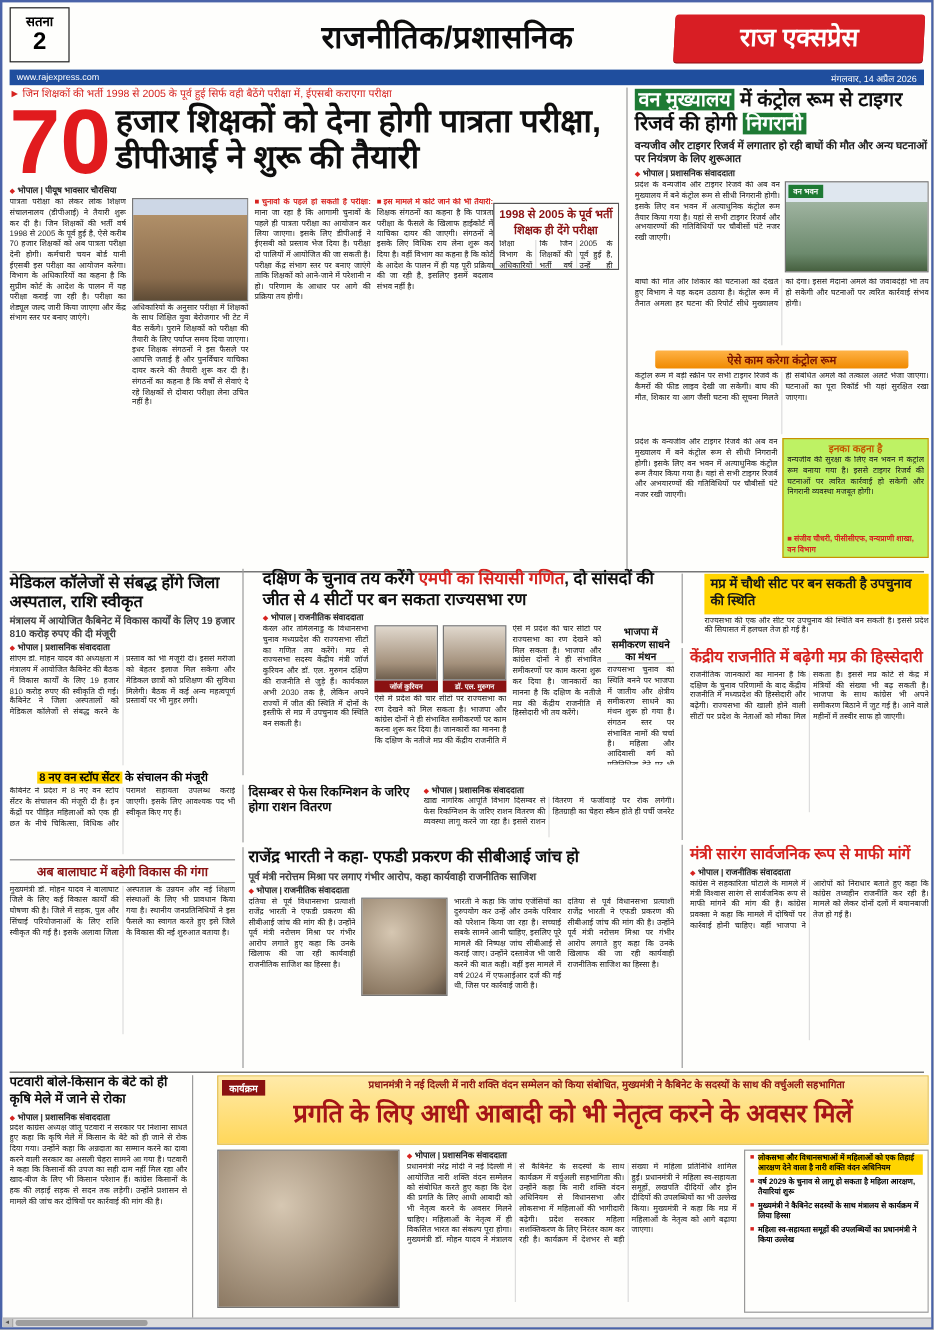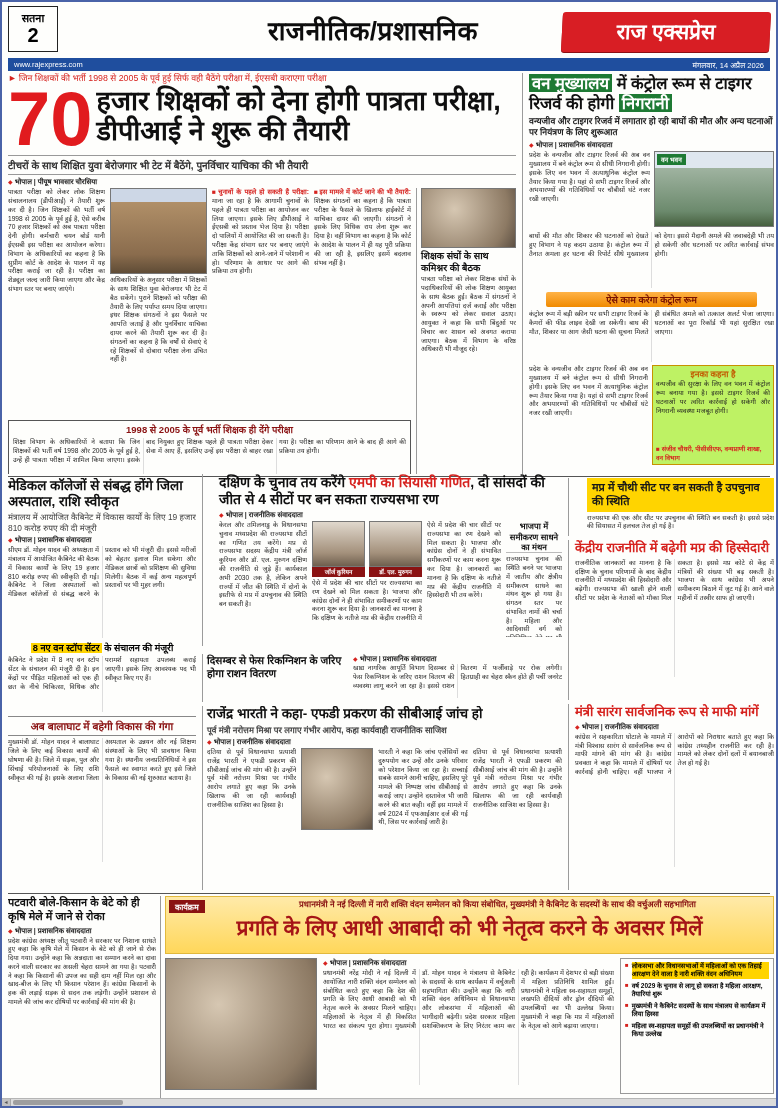--- a/index.html
+++ b/index.html
@@ -33,21 +33,21 @@
 
   
   .lead{position:absolute;left:6px;top:71px;width:508px;height:401px;overflow:hidden}
   .kicker{font-size:8.8px;font-weight:normal;color:#d6231f;line-height:1.2}
   .kicker .ar{margin-right:2px}
   .lead-head{display:flex;align-items:flex-start;gap:4px;margin-top:2px}
   .lead-num{font-size:76px;font-weight:bold;color:#e11b1e;line-height:.88}
   .lead-ht{font-size:27px;font-weight:bold;line-height:1.12;color:#0f0f0f}
   .lead-sub{font-size:10px;font-weight:bold;color:#333;border-top:1px solid #999;border-bottom:1px solid #999;padding:2px 0;margin-top:3px}
   .lead-main{display:flex;gap:5px;margin-top:2px;height:292px}
-  .lead-left{flex:1;display:flex;flex-direction:column}
+  .lead-left{flex:1;display:flex;flex-direction:row}
   .lead-cols{display:flex;gap:5px;height:228px}
   .lead-col{width:97px;overflow:hidden}
   .lead-photo{width:100%;height:86px;border:1px solid #777;margin-bottom:2px}
   .lead-box{border:1.5px solid #555;margin-top:4px;padding:2px 4px;height:56px;overflow:hidden}
   .lead-box-title{font-size:9.5px;font-weight:bold;color:#8a1212;text-align:center;margin-bottom:2px}
   .meeting{width:104px;border-left:1px solid #9b9b9b;padding-left:4px;overflow:hidden}
   .meeting-photo{width:100%;height:60px;border:1px solid #777;margin-bottom:2px}
   .meeting-head{font-size:9.5px;font-weight:bold;line-height:1.2;color:#111;margin-bottom:2px}
 
   
@@ -61,21 +61,21 @@
   .f-cross{width:86%;margin:4px auto 3px;background:linear-gradient(180deg,#ffb347,#f08a00);color:#7a1200;font-size:9.5px;font-weight:bold;text-align:center;padding:1px 0;border-radius:2px}
   .f-row2{display:flex;gap:4px;margin-top:3px}
   .f-row2 .t{flex:1}
   .quote-box{width:122px;border:1px solid #c79200;background:#bef264;padding:2px 3px;overflow:hidden}
   .qb-title{font-size:8.5px;font-weight:bold;color:#c25a00;text-align:center;margin-bottom:1px}
   .qb-attr{font-size:6.4px;font-weight:bold;color:#d6231f;margin-top:2px}
 
   
   .cabinet{position:absolute;left:6px;top:476px;width:188px;height:412px;overflow:hidden}
   .cab-head{font-size:13.5px;font-weight:bold;line-height:1.2;color:#101010}
-  .cab-sub{font-size:8.4px;font-weight:normal;color:#444;margin-top:2px;line-height:1.25}
+  .cab-sub{font-size:8.4px;font-weight:bold;color:#444;margin-top:2px;line-height:1.25}
   .sub1-title{font-size:9.3px;font-weight:bold;text-align:center;margin:4px 0 2px;line-height:1.3}
   .sub1-title .hl{background:#ffd400;padding:0 2px}
   .sub2-title{font-size:10.5px;font-weight:bold;color:#8a1212;text-align:center;border-top:1px solid #888;border-bottom:1px solid #888;padding:2px 0;margin:4px 0 2px}
 
   .rs{position:absolute;left:200px;top:472px;width:360px;height:172px;padding-left:16px;overflow:hidden}
   .rs-head{font-size:14px;font-weight:bold;line-height:1.22;color:#0f0f0f}
   .rs-head .red{color:#d6231f}
   .rs-row{display:flex;gap:5px;height:102px;margin-top:1px}
   .rs-c1{width:88px}
   .rs-mid{width:110px}
@@ -101,21 +101,21 @@
   .byel{position:absolute;left:566px;top:476px;width:206px;height:58px;padding-left:18px;overflow:hidden}
   .byel-box{background:#ffd400;padding:3px 5px;font-size:11px;font-weight:bold;line-height:1.25;color:#171717}
   .central{position:absolute;left:566px;top:538px;width:206px;height:160px;padding-left:6px;overflow:hidden}
   .red-head{font-size:13px;font-weight:bold;color:#d6231f;line-height:1.22}
   .sarang{position:absolute;left:566px;top:702px;width:206px;height:186px;padding-left:6px;overflow:hidden}
 
   
   .patwari{position:absolute;left:6px;top:894px;width:148px;height:204px;overflow:hidden}
   .pt-head{font-size:11px;font-weight:bold;line-height:1.25;color:#101010}
 
-  .event{position:absolute;left:158px;top:894px;width:614px;height:204px;padding-left:4px;overflow:hidden;border-left:1px solid #9b9b9b}
+  .event{position:absolute;left:158px;top:894px;width:614px;height:204px;padding-left:20px;overflow:hidden;border-left:1px solid #9b9b9b}
   .ev-banner{position:relative;height:58px;background:linear-gradient(180deg,#ffeaa9,#ffd75a);border:1px solid #e2b93c;padding:2px 4px}
   .ev-label{position:absolute;left:3px;top:3px;background:#8a1212;color:#fff;font-size:8px;font-weight:bold;padding:1px 6px}
   .ev-kicker{font-size:8.4px;font-weight:bold;color:#8a1212;text-align:center;padding-left:56px;line-height:1.25}
   .ev-head{font-size:21px;font-weight:bold;color:#a51417;text-align:center;margin-top:3px}
   .ev-row{display:flex;gap:6px;margin-top:4px;height:136px}
   .ev-photo{width:152px;height:132px;border:1px solid #777}
   .ev-text{flex:1;overflow:hidden}
   .ev-bullets{width:154px;border:1px solid #999;padding:3px 4px;overflow:hidden}
   .ev-b{display:flex;gap:3px;font-size:6.5px;font-weight:bold;line-height:1.3;margin-bottom:3px;text-align:left}
   .ev-b .sqq{color:#d6231f;font-size:6px}
@@ -143,21 +143,20 @@
     <span>www.rajexpress.com</span>
     <span>मंगलवार, 14 अप्रैल 2026</span>
   </div>
 
   <section class="lead">
     <p class="kicker"><span class="ar">►</span><span>जिन शिक्षकों की भर्ती 1998 से 2005 के पूर्व हुई सिर्फ वही बैठेंगे परीक्षा में, ईएसबी कराएगा परीक्षा</span></p>
     <div class="lead-head">
       <span class="lead-num">70</span>
       <span class="lead-ht">हजार शिक्षकों को देना होगी पात्रता परीक्षा, डीपीआई ने शुरू की तैयारी</span>
     </div>
-    <p class="lead-sub">टीचरों के साथ शिक्षित युवा बेरोजगार भी टेट में बैठेंगे, पुनर्विचार याचिका की भी तैयारी</p>
     <p class="byline"><span class="dm">◆</span><span>भोपाल | पीयूष भावसार चौरसिया</span></p>
 
     <div class="lead-main">
       <div class="lead-left">
         <div class="lead-cols">
           <div class="lead-col body-txt">पात्रता परीक्षा को लेकर लोक शिक्षण संचालनालय (डीपीआई) ने तैयारी शुरू कर दी है। जिन शिक्षकों की भर्ती वर्ष 1998 से 2005 के पूर्व हुई है, ऐसे करीब 70 हजार शिक्षकों को अब पात्रता परीक्षा देनी होगी। कर्मचारी चयन बोर्ड यानी ईएसबी इस परीक्षा का आयोजन करेगा। विभाग के अधिकारियों का कहना है कि सुप्रीम कोर्ट के आदेश के पालन में यह परीक्षा कराई जा रही है। परीक्षा का शेड्यूल जल्द जारी किया जाएगा और केंद्र संभाग स्तर पर बनाए जाएंगे।</div>
           <div class="lead-col">
             <div class="lead-photo ph ph-build"></div>
             <div class="body-txt" style="height:134px">अधिकारियों के अनुसार परीक्षा में शिक्षकों के साथ शिक्षित युवा बेरोजगार भी टेट में बैठ सकेंगे। पुराने शिक्षकों को परीक्षा की तैयारी के लिए पर्याप्त समय दिया जाएगा। इधर शिक्षक संगठनों ने इस फैसले पर आपत्ति जताई है और पुनर्विचार याचिका दायर करने की तैयारी शुरू कर दी है। संगठनों का कहना है कि वर्षों से सेवाएं दे रहे शिक्षकों से दोबारा परीक्षा लेना उचित नहीं है।</div>
           </div>

